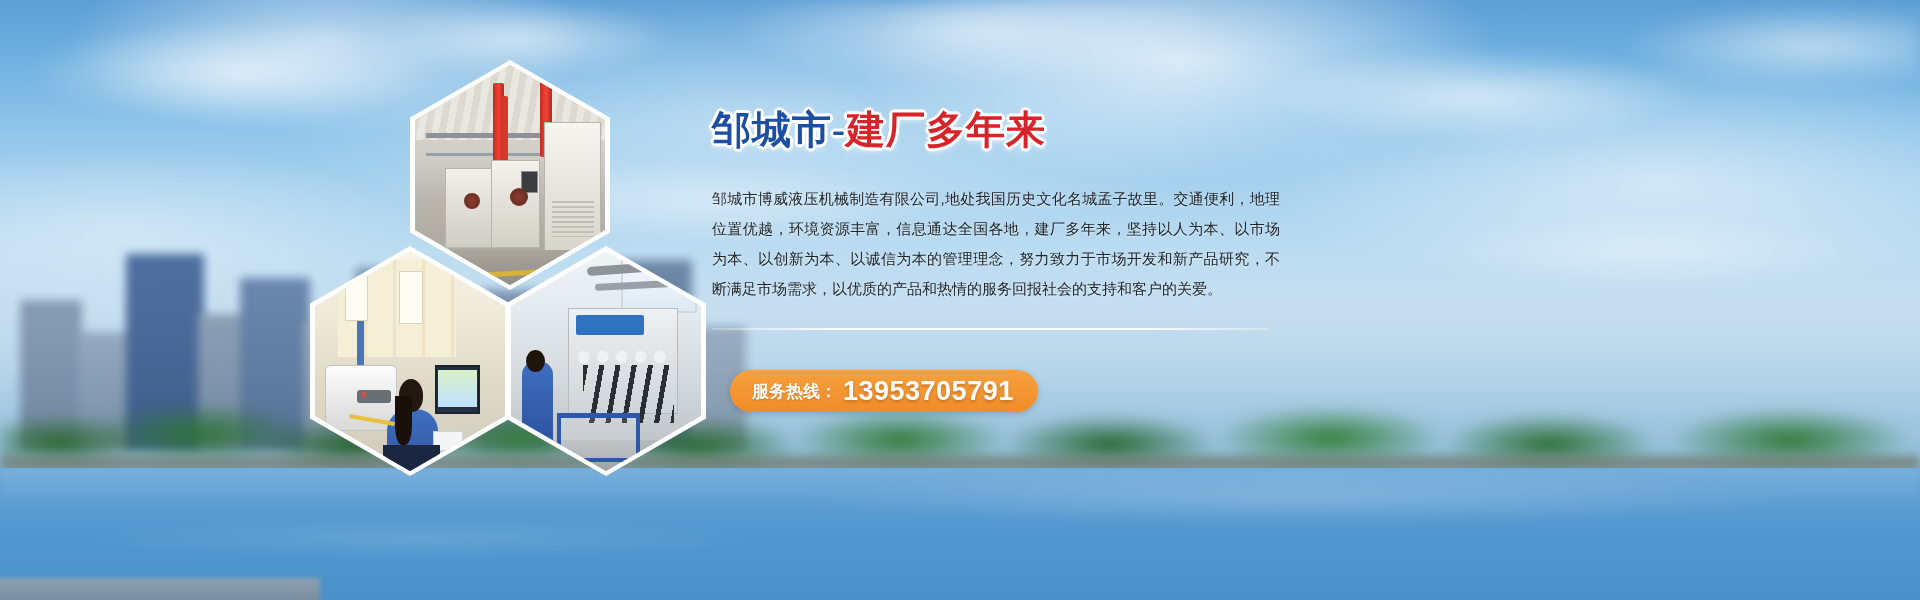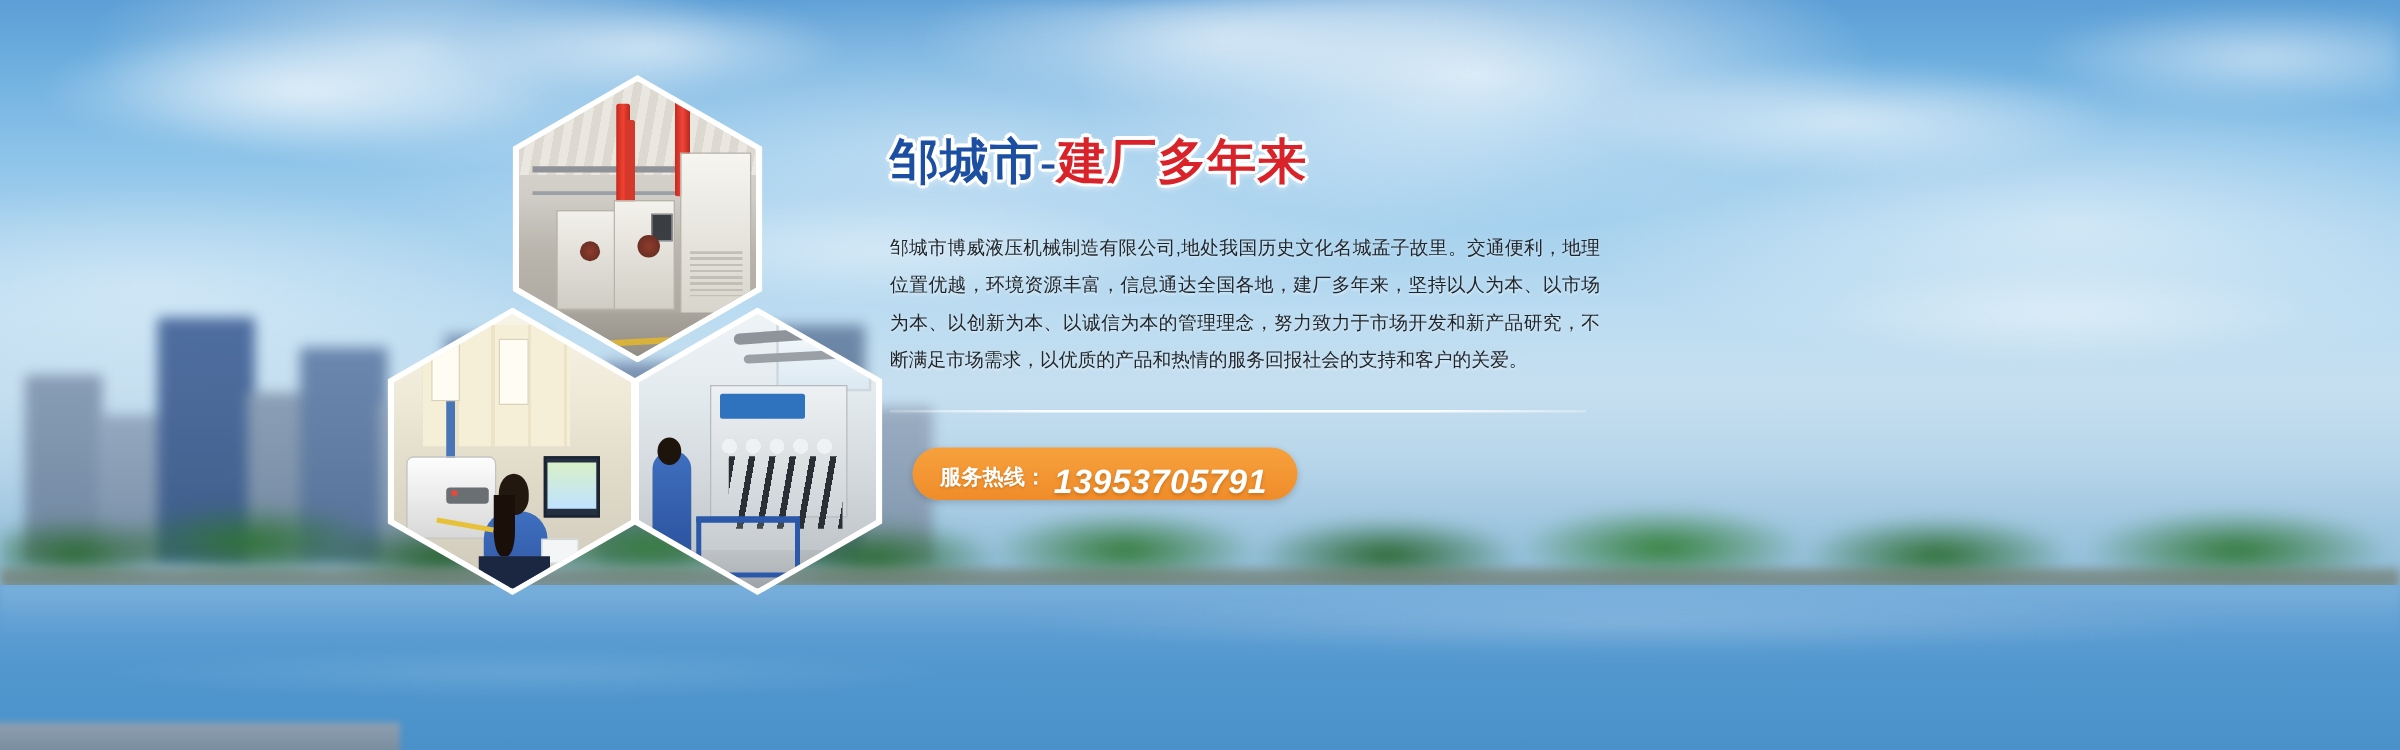--- a/index.html
+++ b/index.html
@@ -207,33 +207,33 @@
     text-shadow:0 1px 2px rgba(255,255,255,.55);
   }
 
   .divider {
     margin-top:24px;
     width:557px; height:2px;
     background:linear-gradient(90deg, rgba(255,255,255,.20), rgba(255,255,255,.95) 22%, rgba(255,255,255,.95) 78%, rgba(255,255,255,.25));
   }
 
   .hotline {
-    margin-top:28px; margin-left:18px;
-    display:inline-flex; gap:6px;
-    height:42px; padding:12px 24px 0 22px;
+    margin-top:40px; margin-left:18px;
+    display:inline-flex; align-items:center; gap:6px;
+    height:42px; padding:1px 24px 0 22px;
     border-radius:21px;
     background:linear-gradient(180deg,#f6a13d,#f08c2a);
     box-shadow:0 2px 6px rgba(0,0,0,.18);
   }
   .hotline-label {
     color:#ffffff; font-size:17px; font-weight:bold;
     text-shadow:0 1px 2px rgba(150,80,10,.45);
   }
   .hotline-number {
-    color:#ffffff; font-size:27px; font-weight:bold; font-style:italic;
+    color:#ffffff; font-size:27px; font-weight:bold; 
     letter-spacing:.5px;
     text-shadow:0 2px 3px rgba(150,80,10,.45);
   }
 </style>
 </head>
 <body>
 
 <div id="banner">
 
   <div class="bg-sky"></div>

